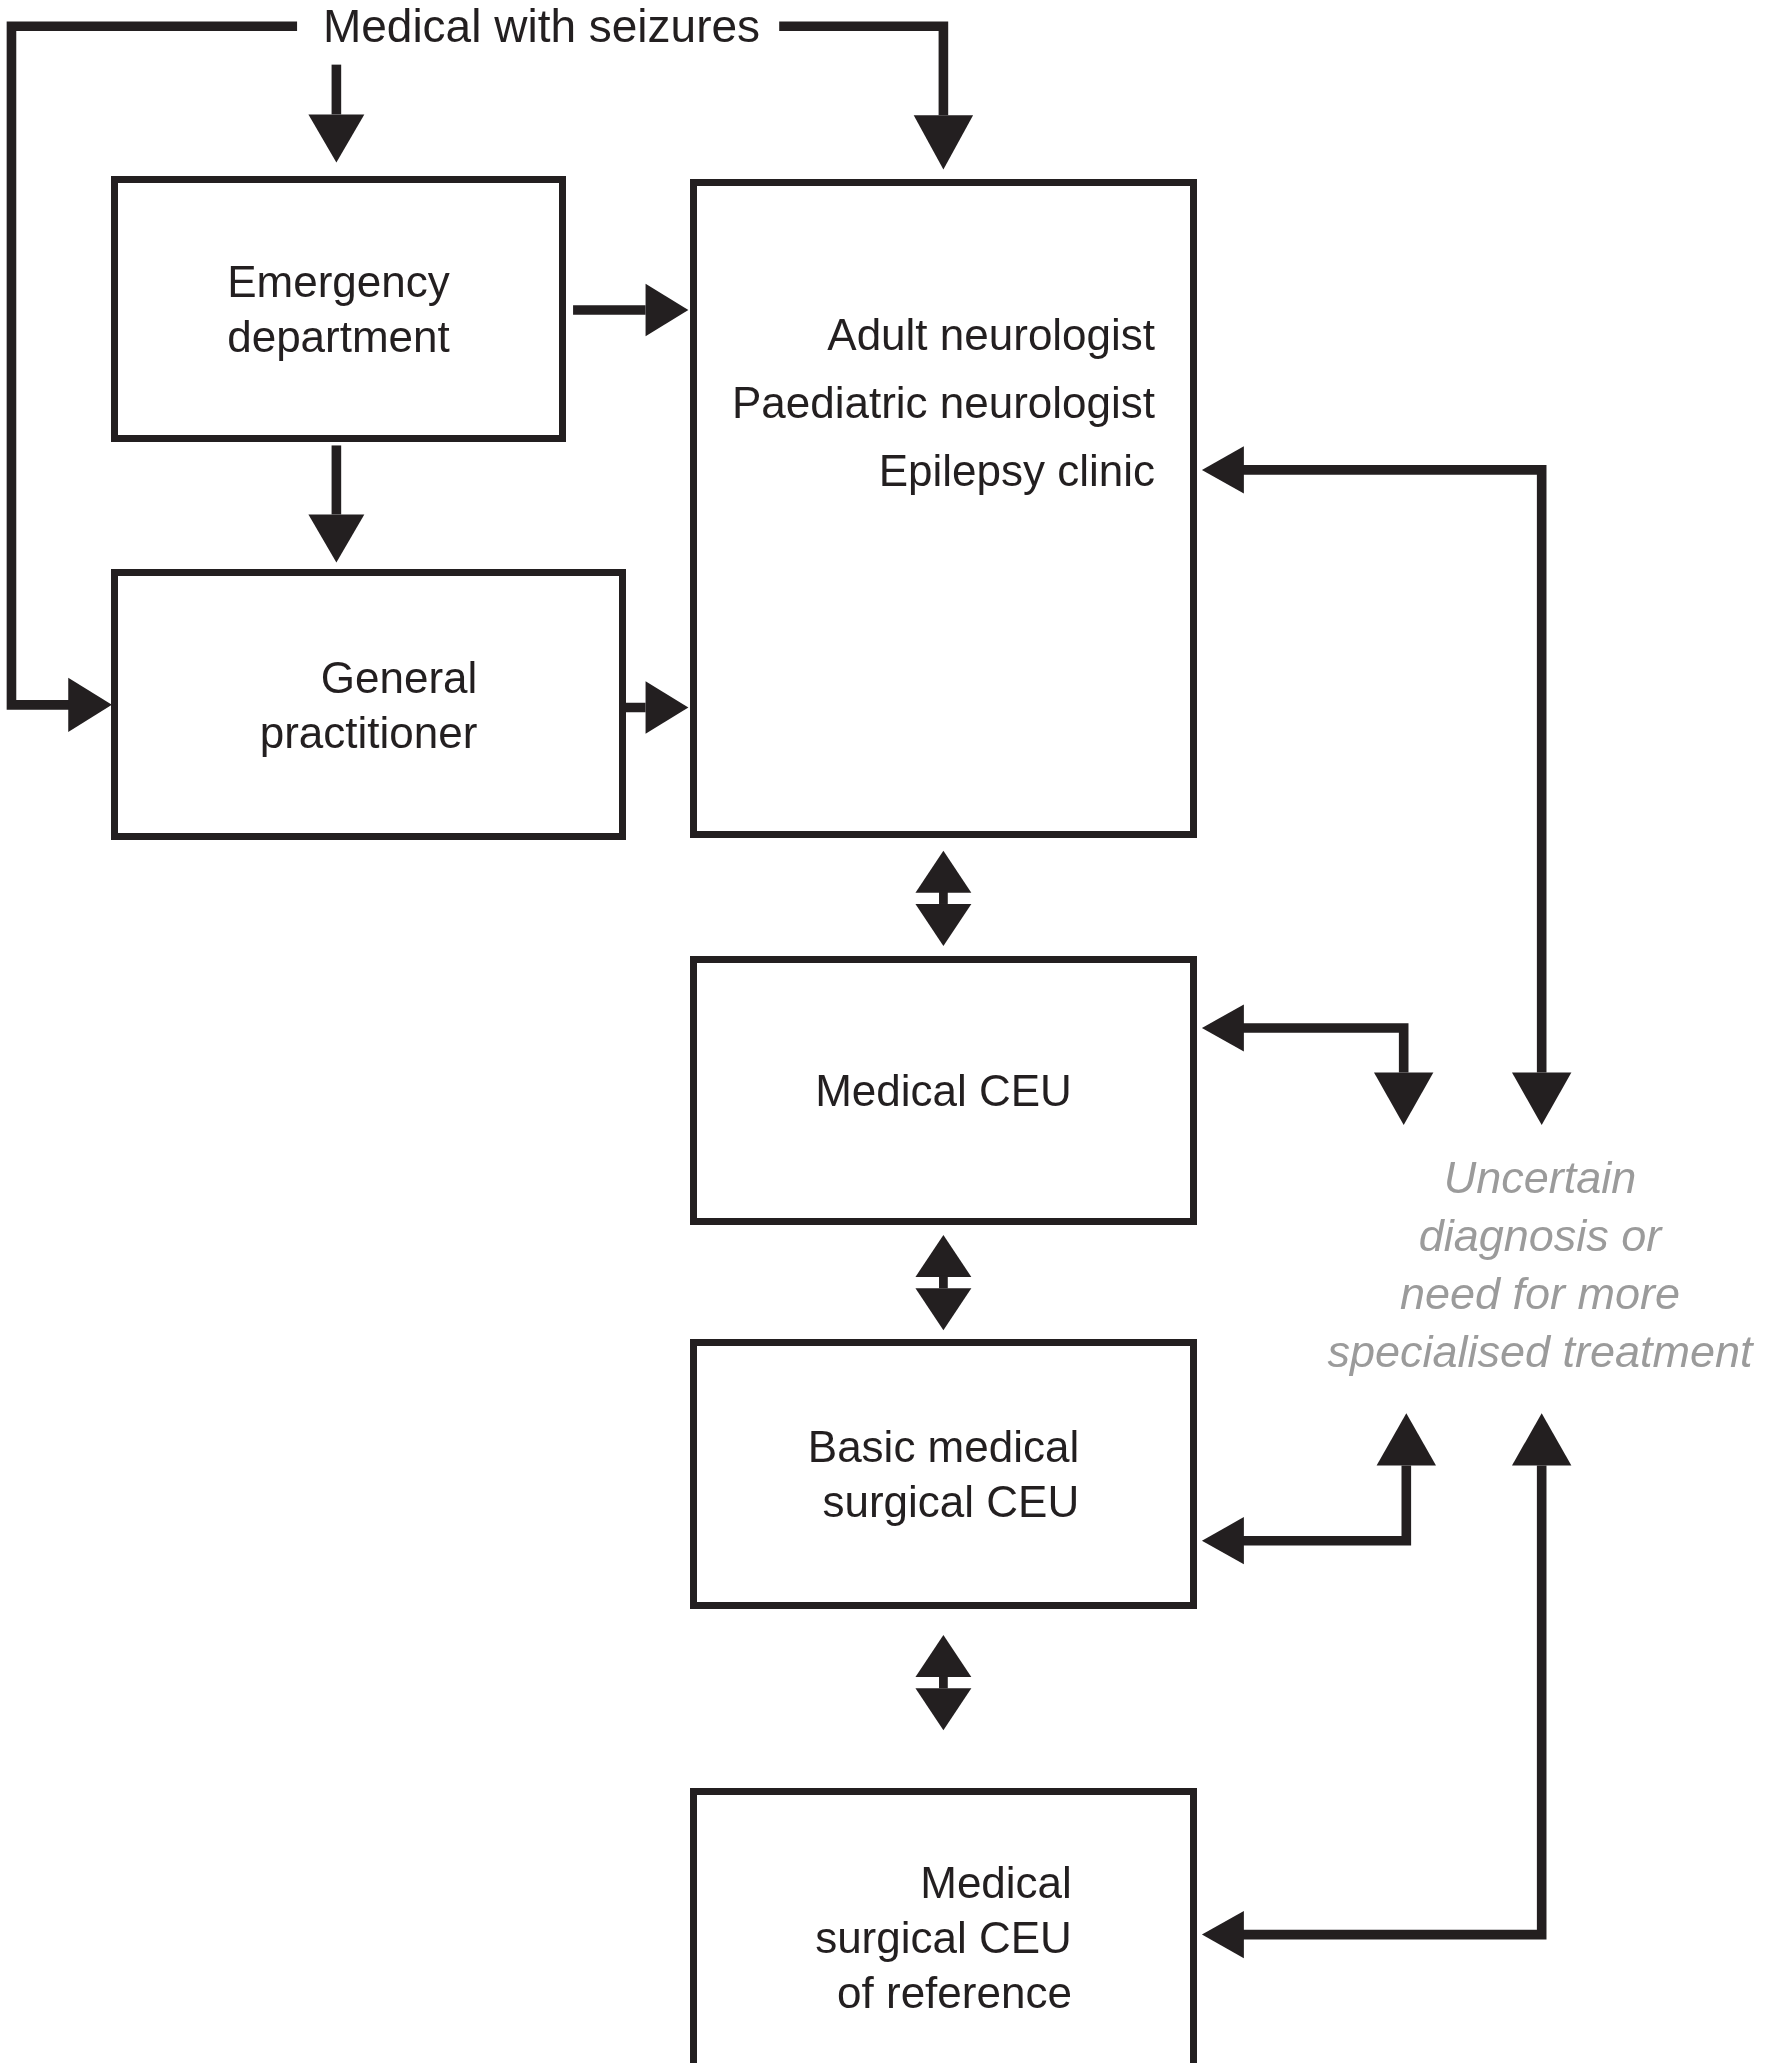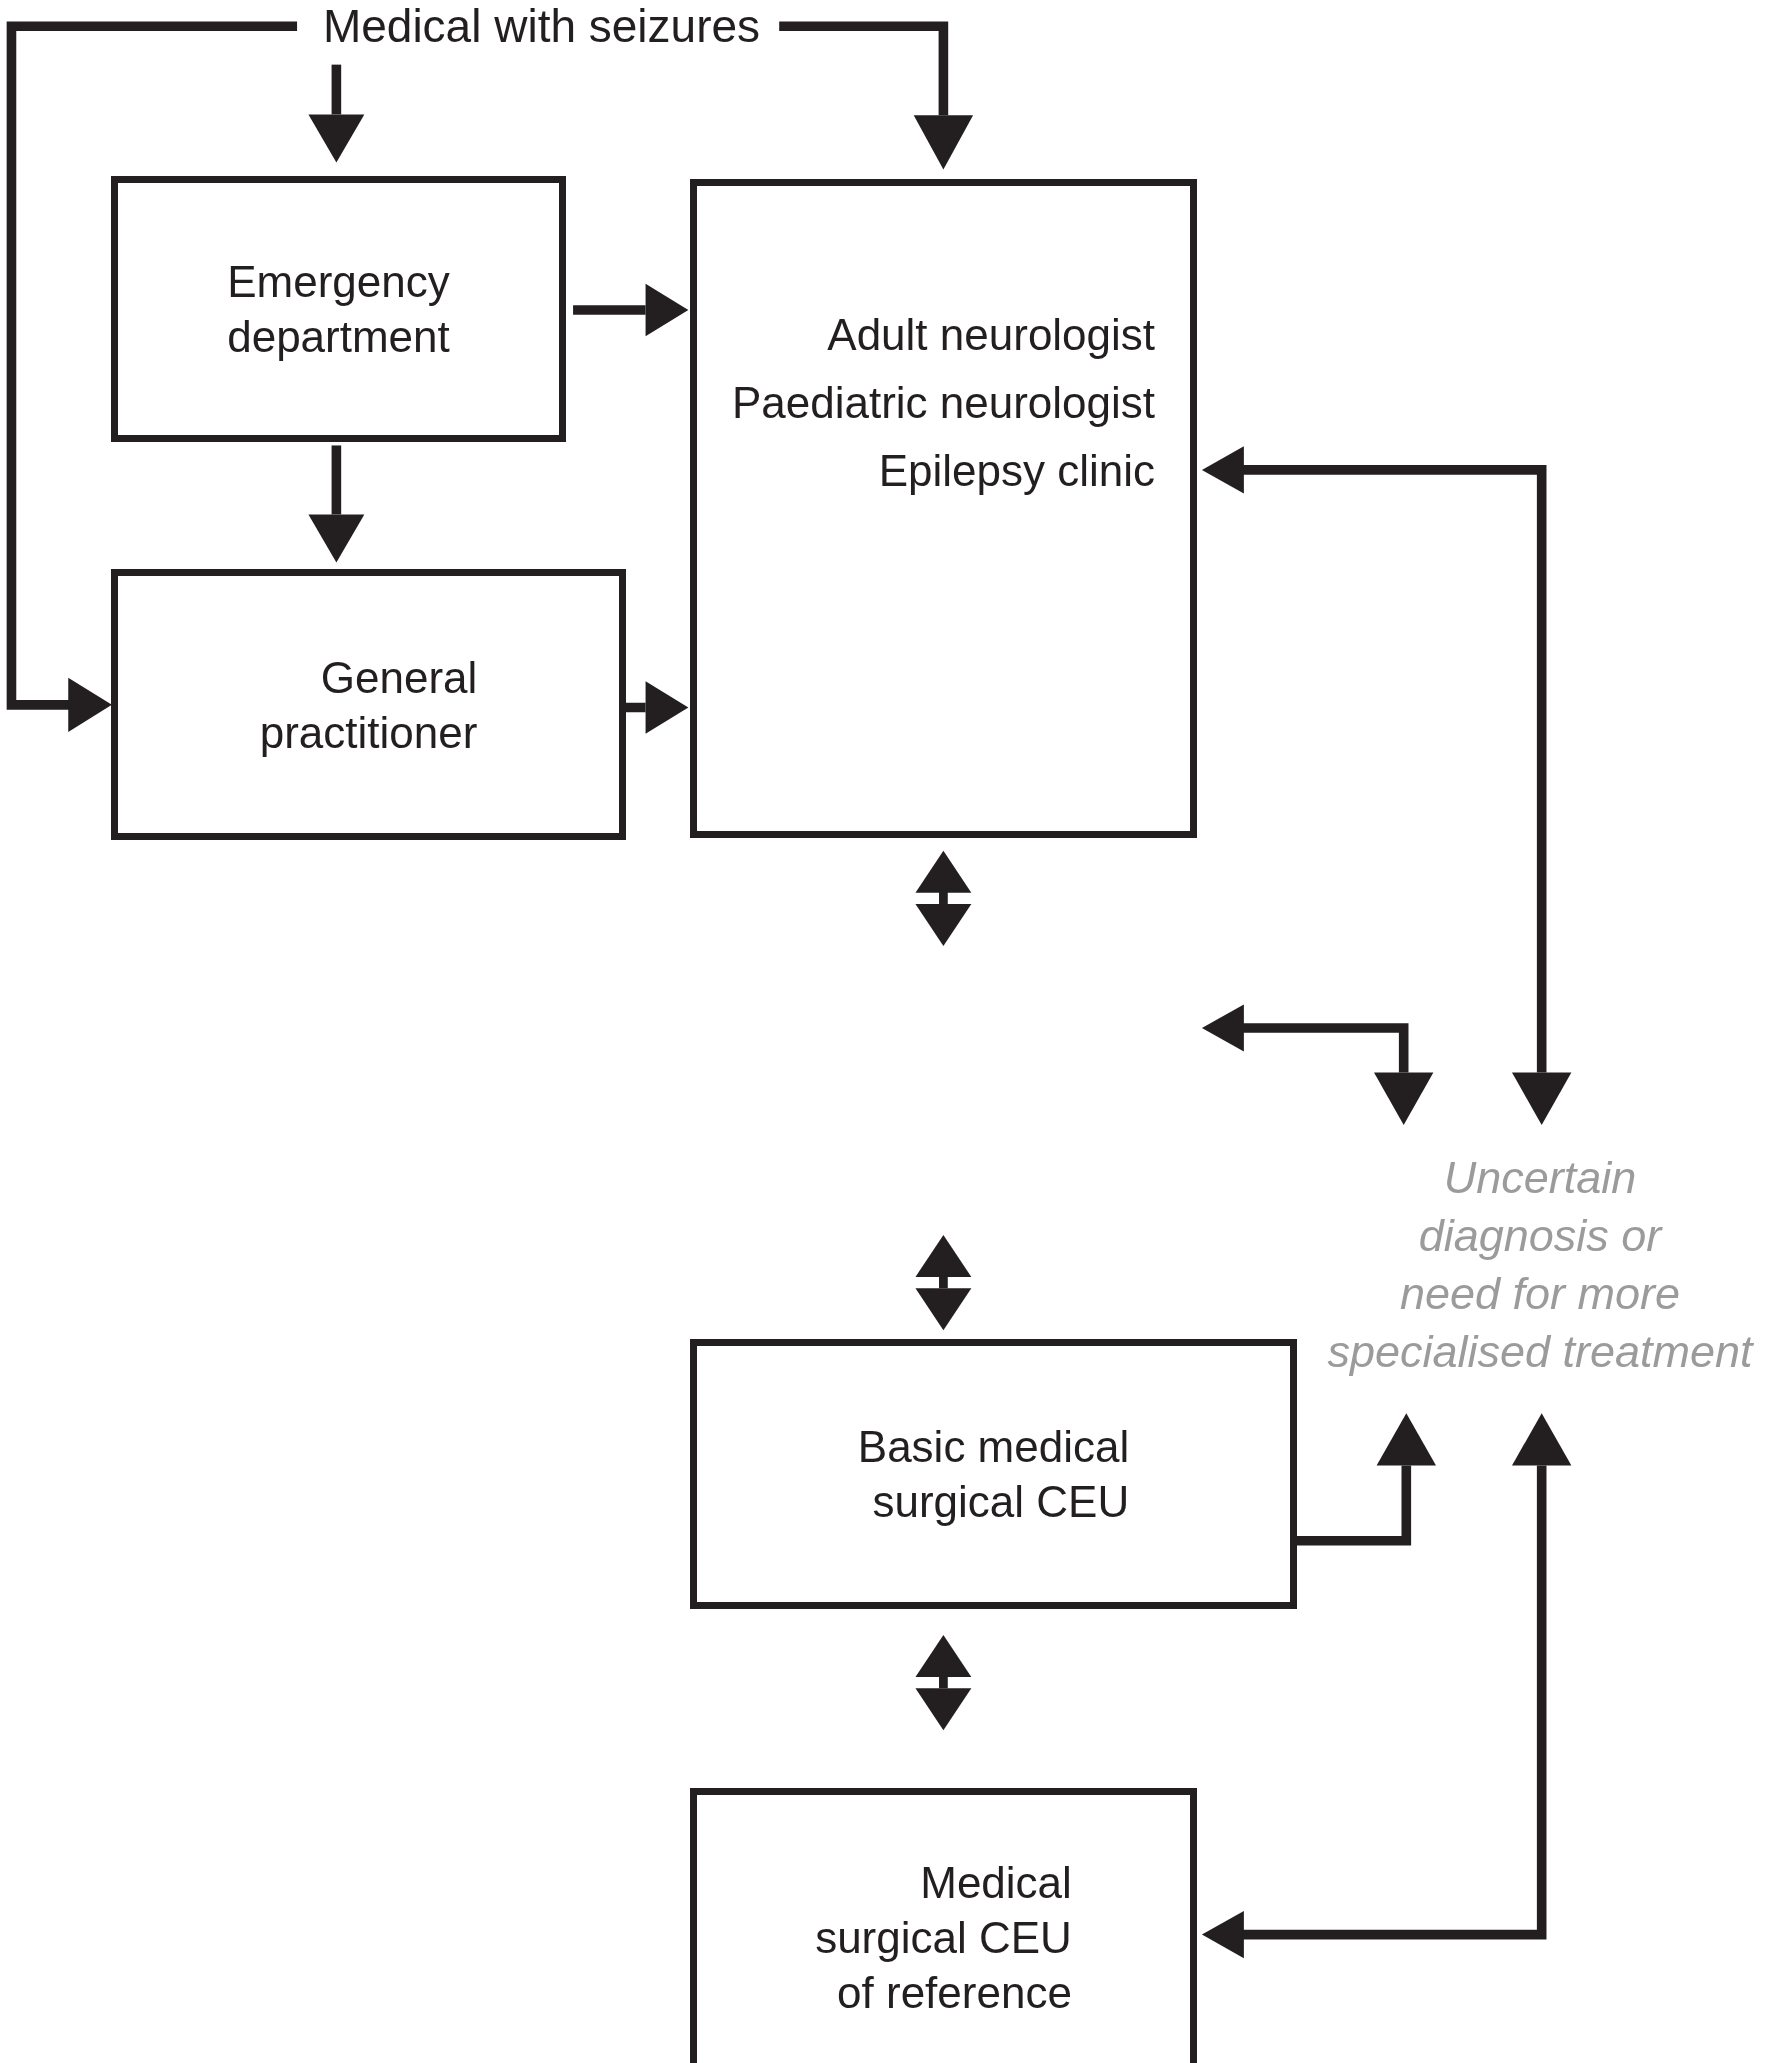--- a/index.html
+++ b/index.html
@@ -24,21 +24,21 @@
     text-align: right;
     font-size: 44px;
     line-height: 55px;
     white-space: pre-line;
   }
   #box-emergency     { left: 111px; top: 176px;  width: 455px; height: 266px; }
   #box-gp            { left: 111px; top: 569px;  width: 515px; height: 271px; }
   #box-neurology     { left: 690px; top: 179px;  width: 507px; height: 659px;
                        align-items: flex-start; line-height: 68px; padding-top: 115px; }
   #box-medical-ceu   { left: 690px; top: 956px; width: 507px; height: 269px; }
-  #box-basic-ceu     { left: 690px; top: 1339px; width: 607px; height: 270px; }
+  #box-basic-ceu     { left: 690px; top: 1339px; width: 507px; height: 270px; }
   #box-reference-ceu { left: 690px; top: 1756px; width: 507px; height: 299px; margin-top: 32px; }
   .free-label {
     position: absolute;
     display: flex;
     align-items: center;
     justify-content: center;
     text-align: center;
     white-space: pre-line;
   }
   #patient-title { left: 297px; top: 0px; width: 489px; height: 52px; font-size: 46px; }
@@ -110,20 +110,23 @@
     <span>General
 practitioner</span>
   </div>
 
   <div id="box-neurology" class="node">
     <span>Adult neurologist
 Paediatric neurologist
 Epilepsy clinic</span>
   </div>
 
+  <div id="box-medical-ceu" class="node">
+    <span>Medical CEU</span>
+  </div>
 
   <div id="box-basic-ceu" class="node">
     <span>Basic medical
 surgical CEU</span>
   </div>
 
   <div id="box-reference-ceu" class="node">
     <span>Medical
 surgical CEU
 of reference</span>

